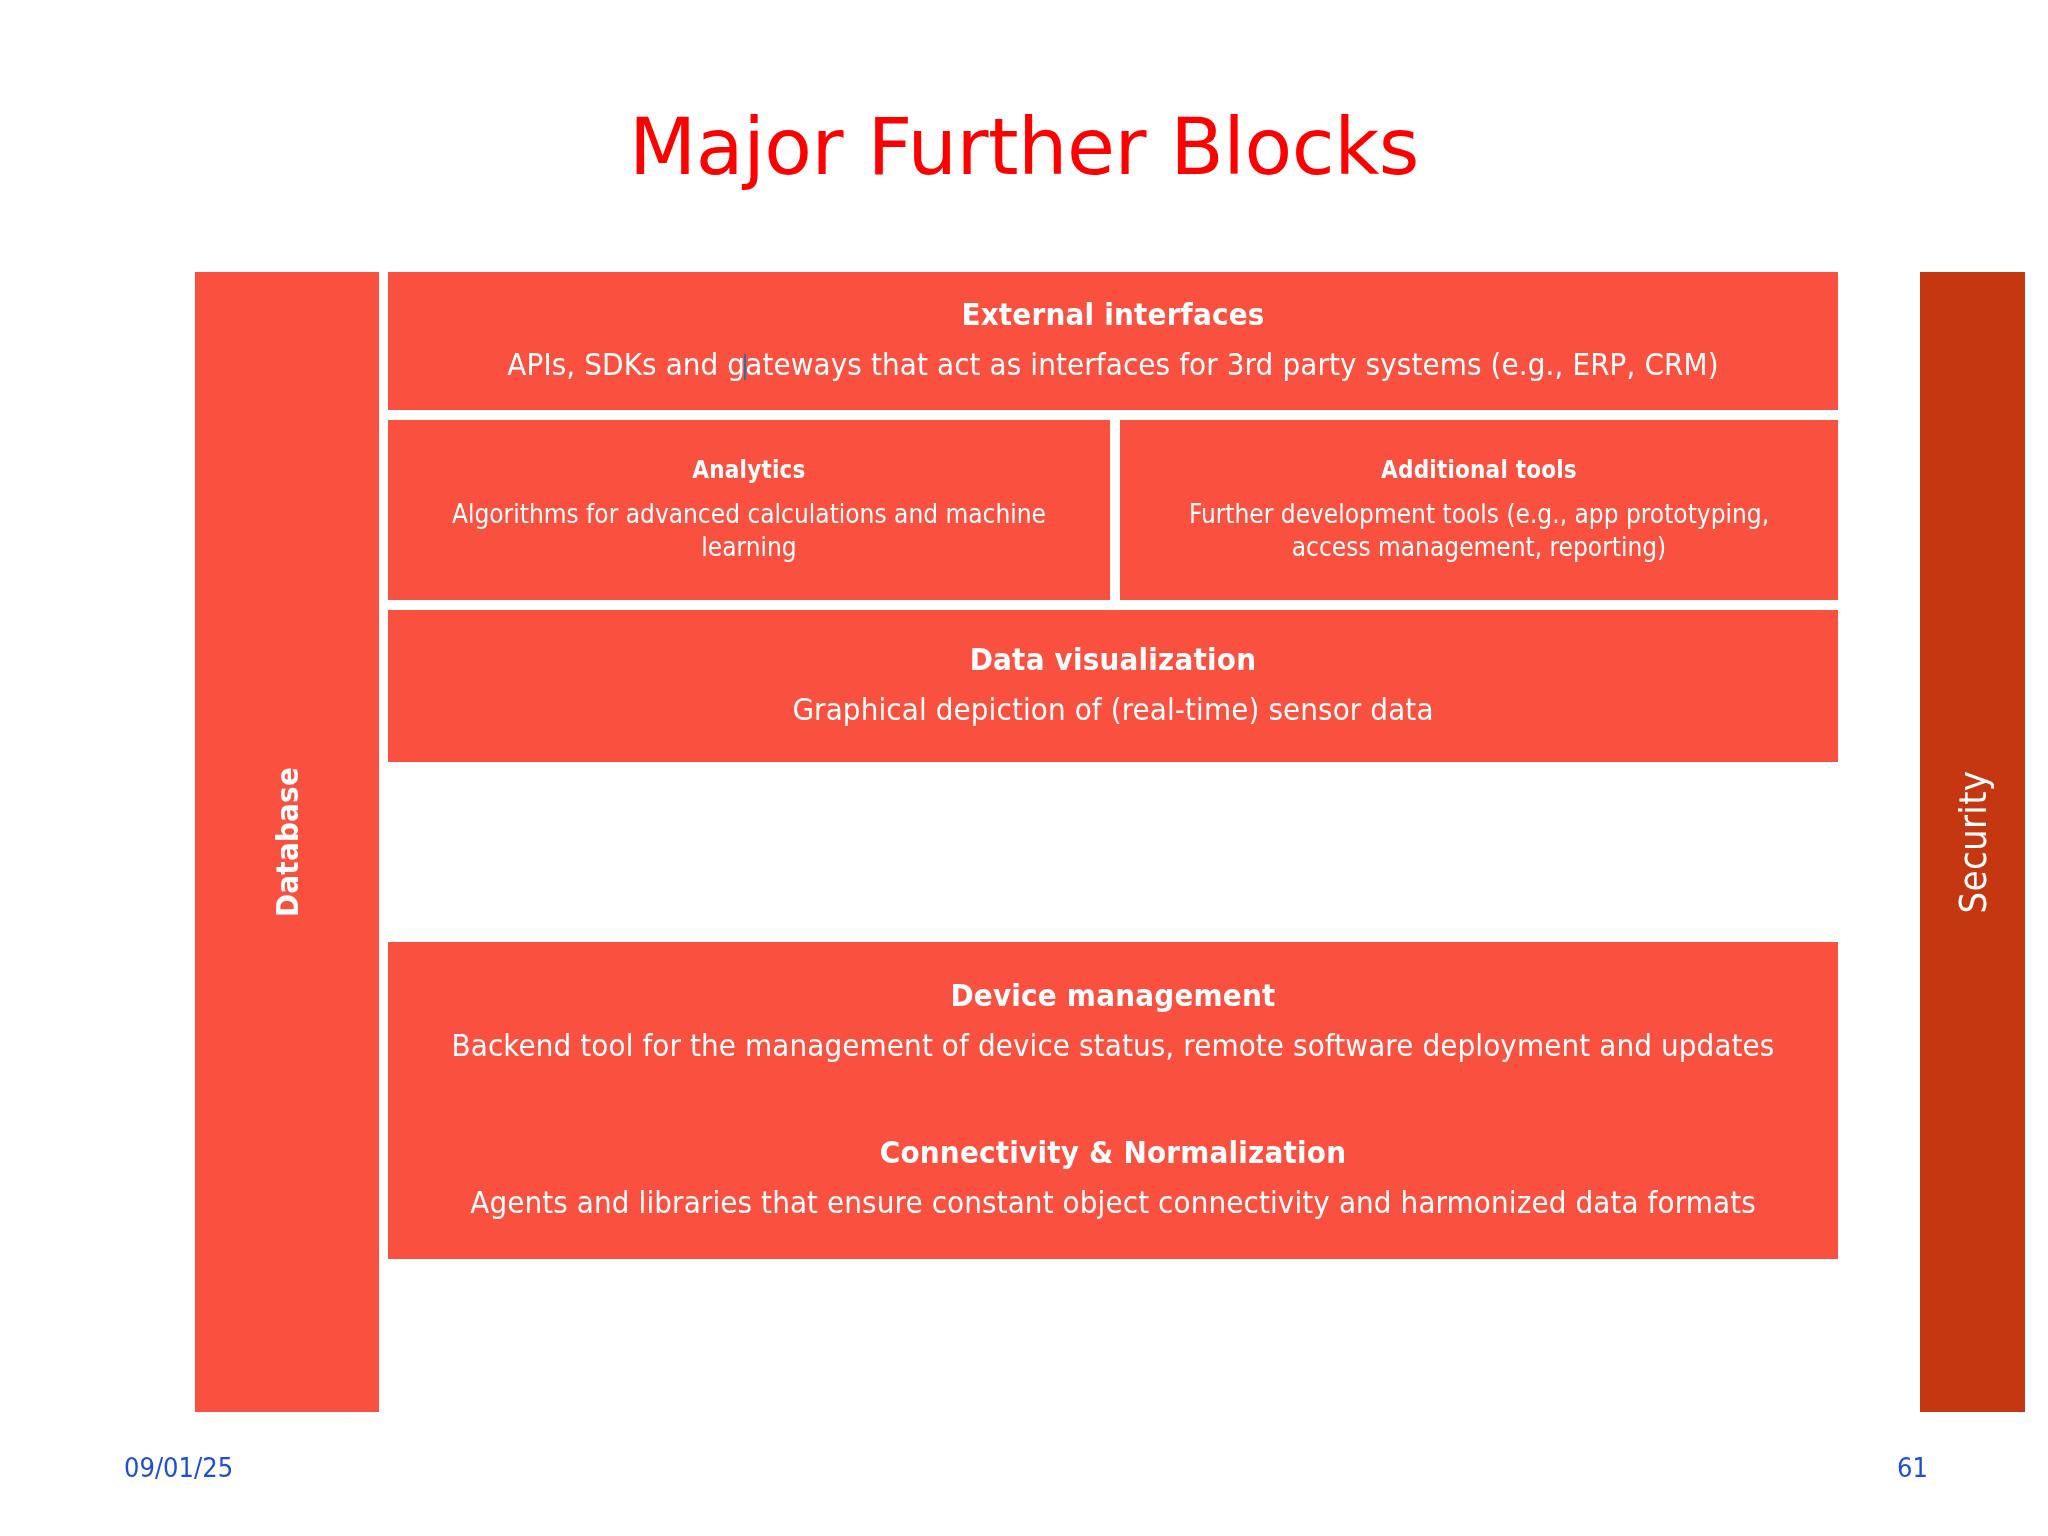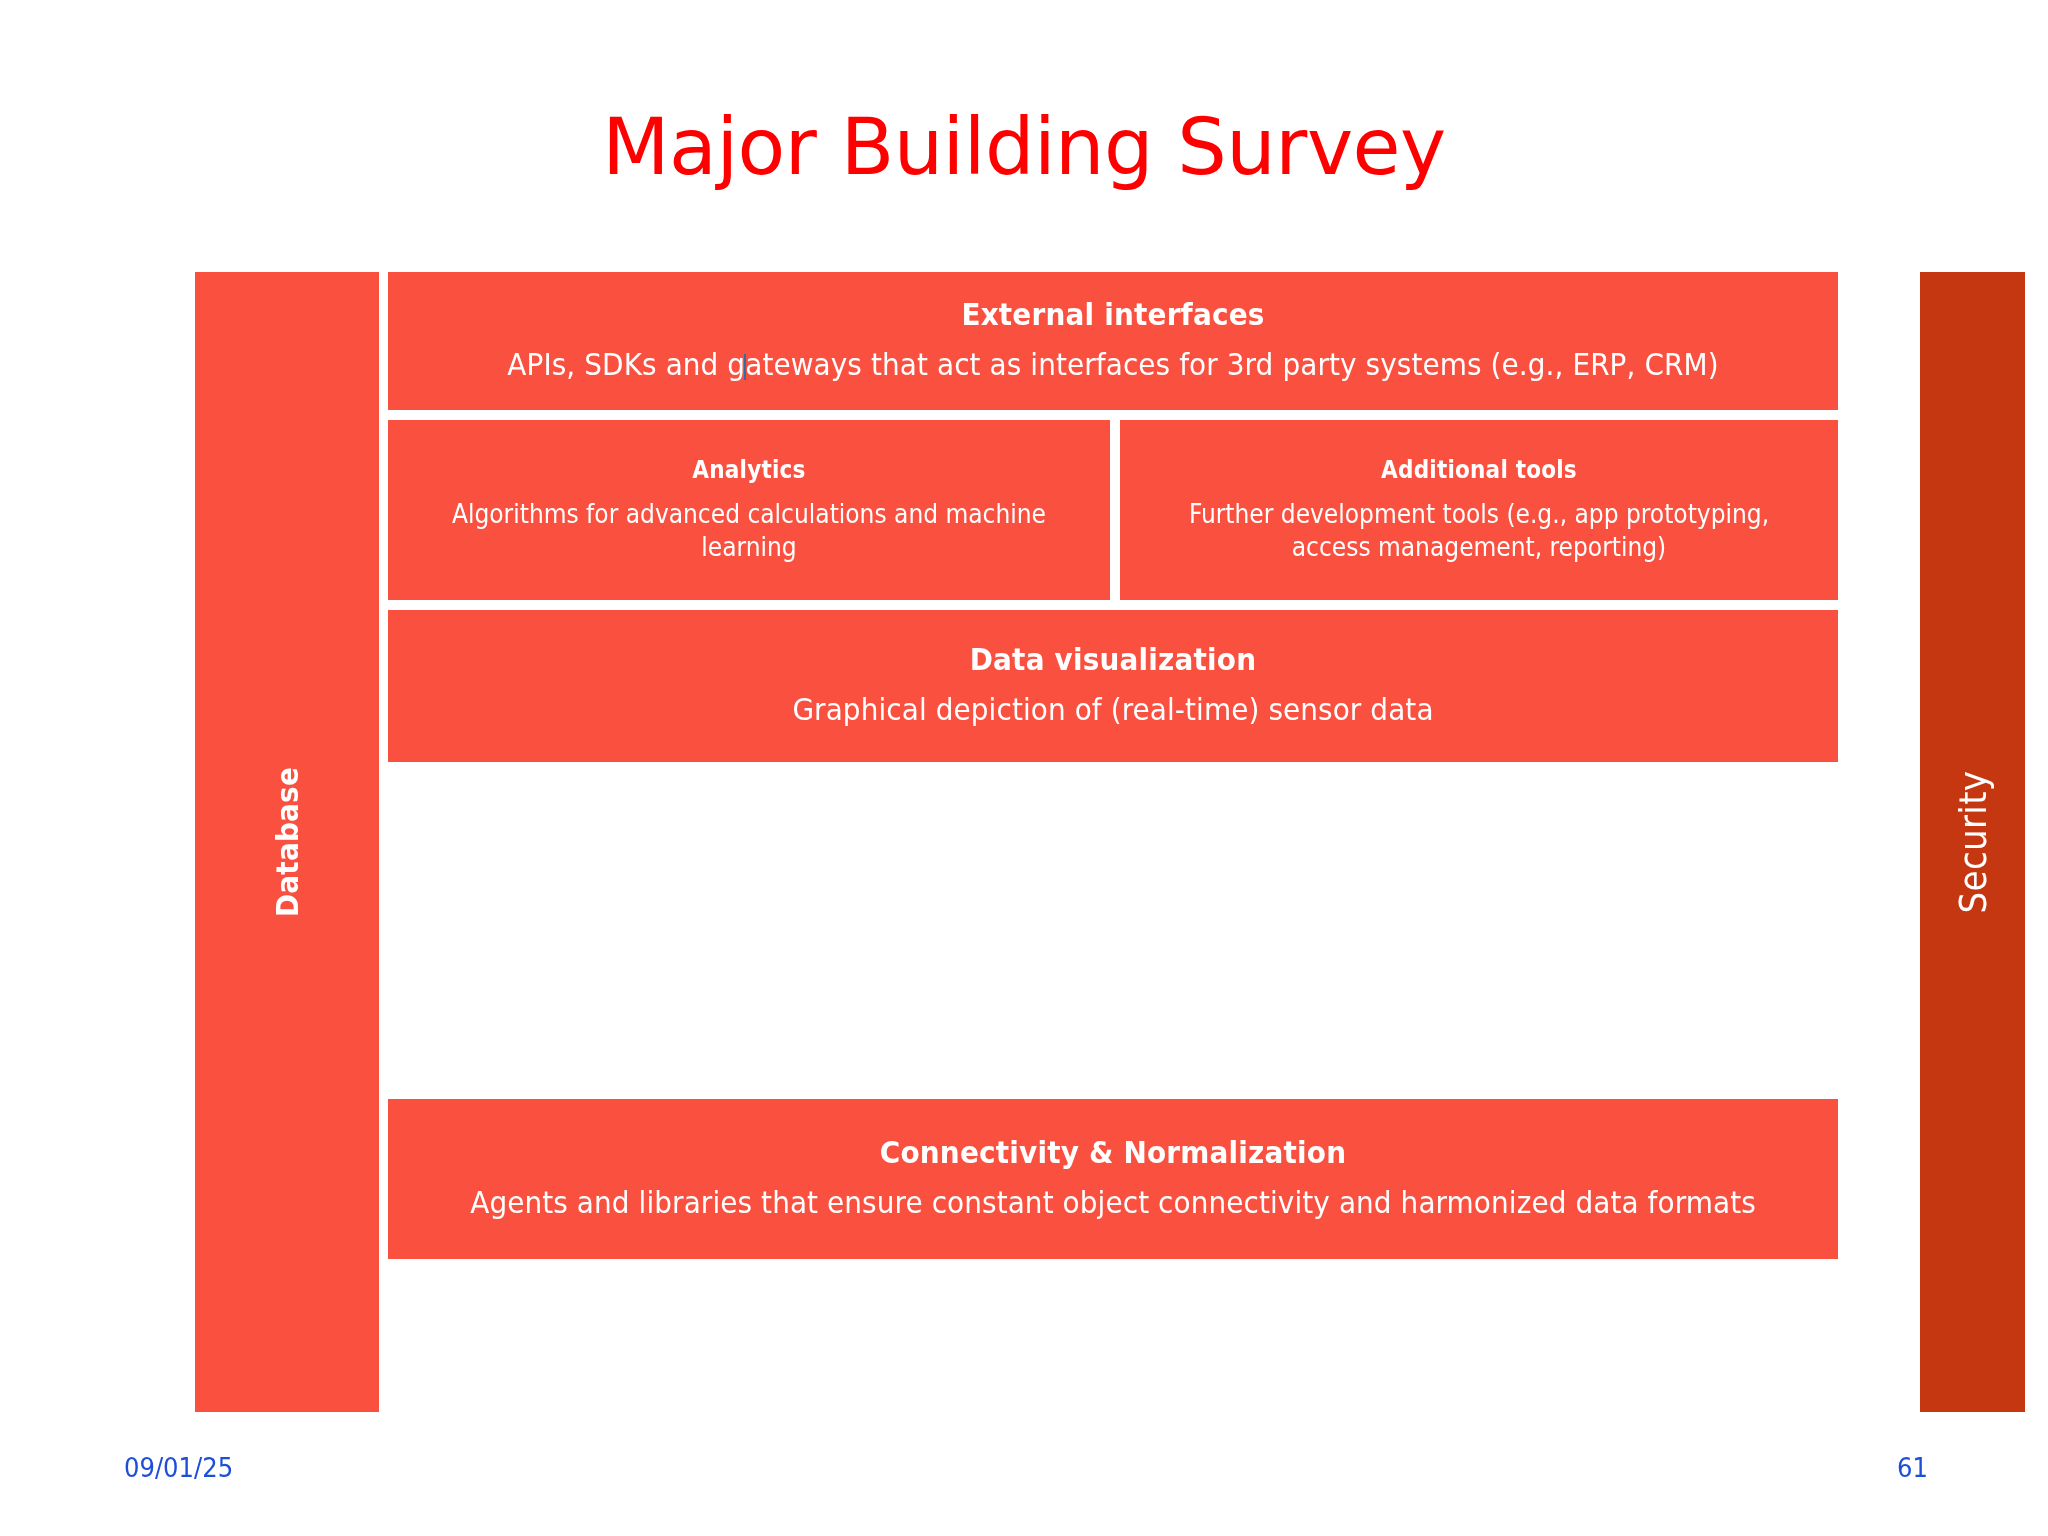--- a/index.html
+++ b/index.html
@@ -195,21 +195,21 @@
     font-size: 27px;
     font-weight: 400;
   }
   .footer .f-date   { position: absolute; left: 124px;  top: 0; }
   .footer .f-center { position: absolute; left: 0; top: 0; width: 2048px; text-align: center; }
   .footer .f-page   { position: absolute; right: 120px; top: 0; }
 </style>
 </head>
 <body>
 
-<div class="slide-title">Major Building Survey</div>
+<div class="slide-title">Major Further Blocks</div>
 
 <div class="diagram">
 
   <div class="db-bar">
     <div class="db-label">Database</div>
   </div>
   <div class="db-sublabel-wrap">
     <div class="db-sublabel">Repository that stores the important data sets</div>
   </div>
 
@@ -231,20 +231,24 @@
         <div class="b-desc">Further development tools (e.g., app prototyping, access management, reporting)</div>
       </div>
     </div>
 
     <div class="block" style="top:338px; height:152px;">
       <div class="b-title">Data visualization</div>
       <div class="b-desc">Graphical depiction of (real-time) sensor data</div>
     </div>
 
 
+    <div class="block" style="top:670px; height:160px;">
+      <div class="b-title">Device management</div>
+      <div class="b-desc">Backend tool for the management of device status, remote software deployment and updates</div>
+    </div>
 
     <div class="block" style="top:827px; height:160px;">
       <div class="b-title">Connectivity &amp; Normalization</div>
       <div class="b-desc">Agents and libraries that ensure constant object connectivity and harmonized data formats</div>
     </div>
 
   </div>
 
   <div class="sec-bar">
     <div class="sec-label">Security</div>

